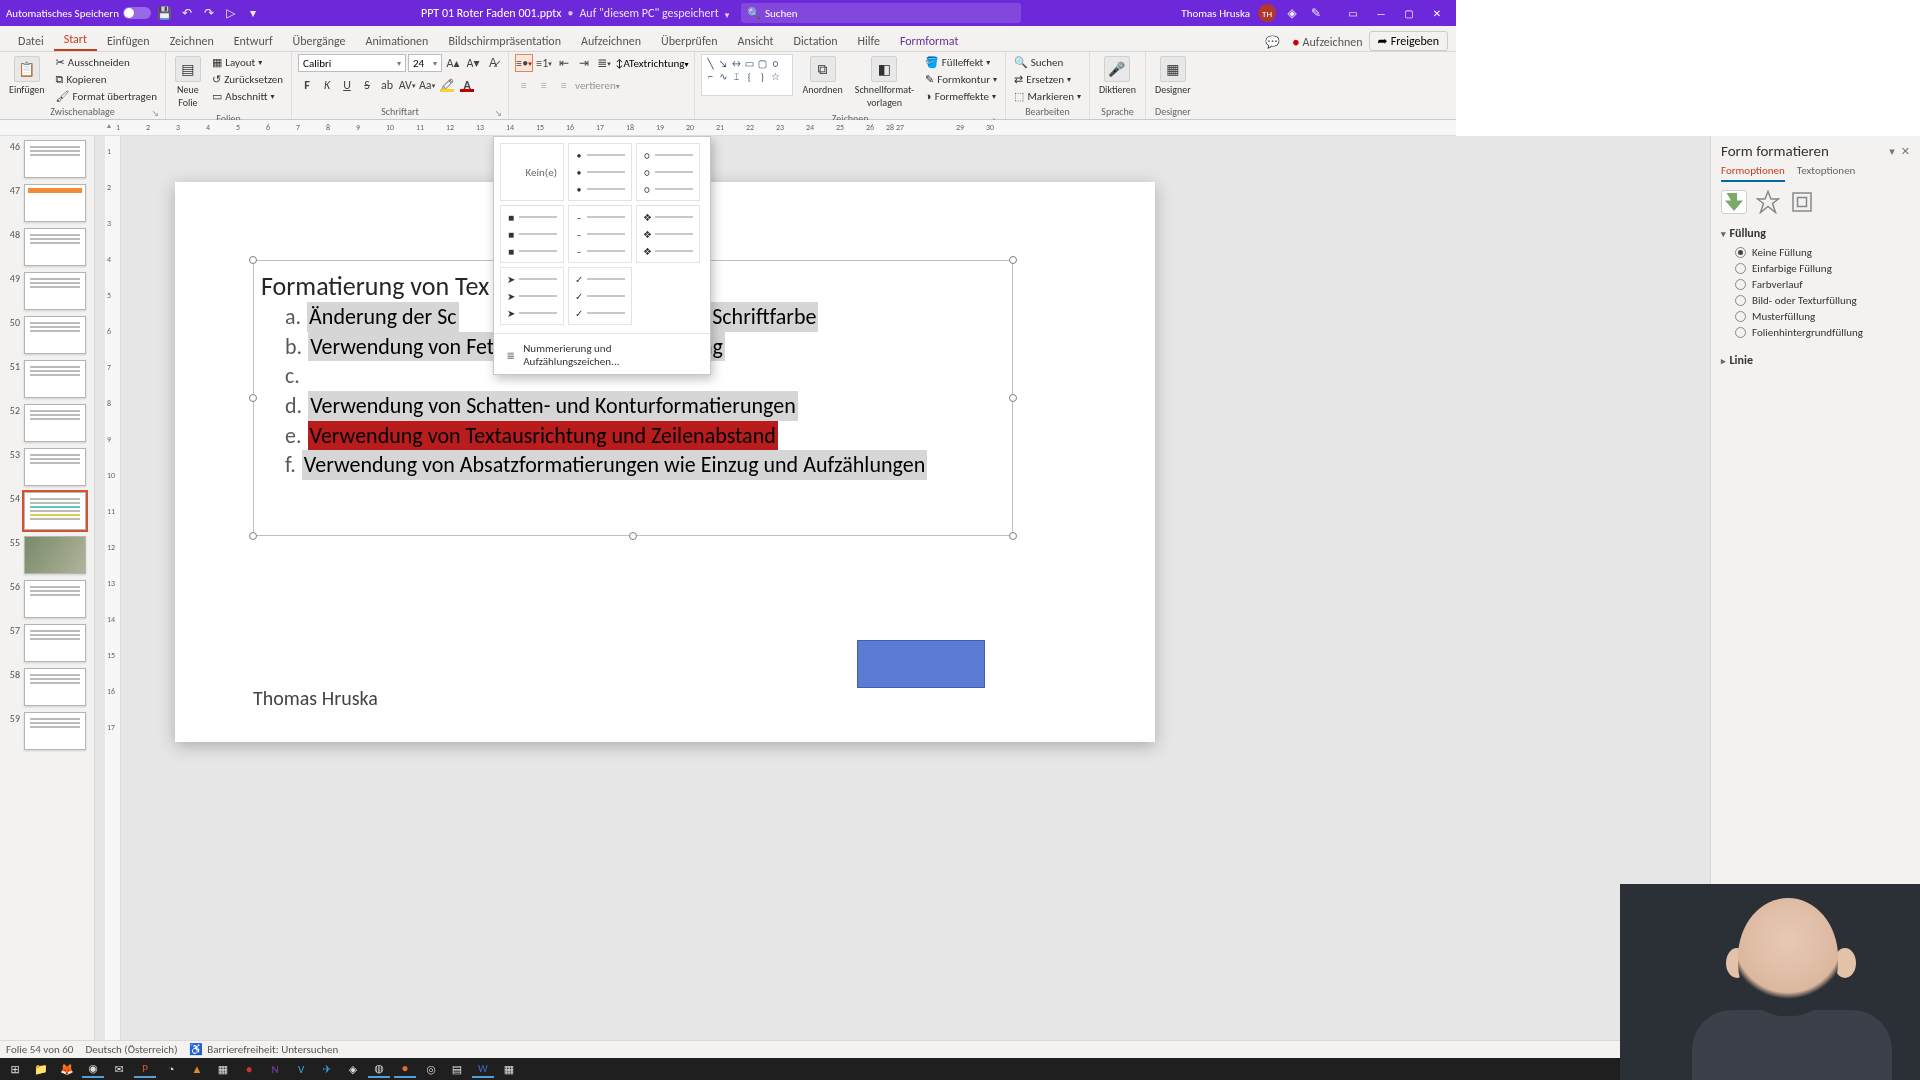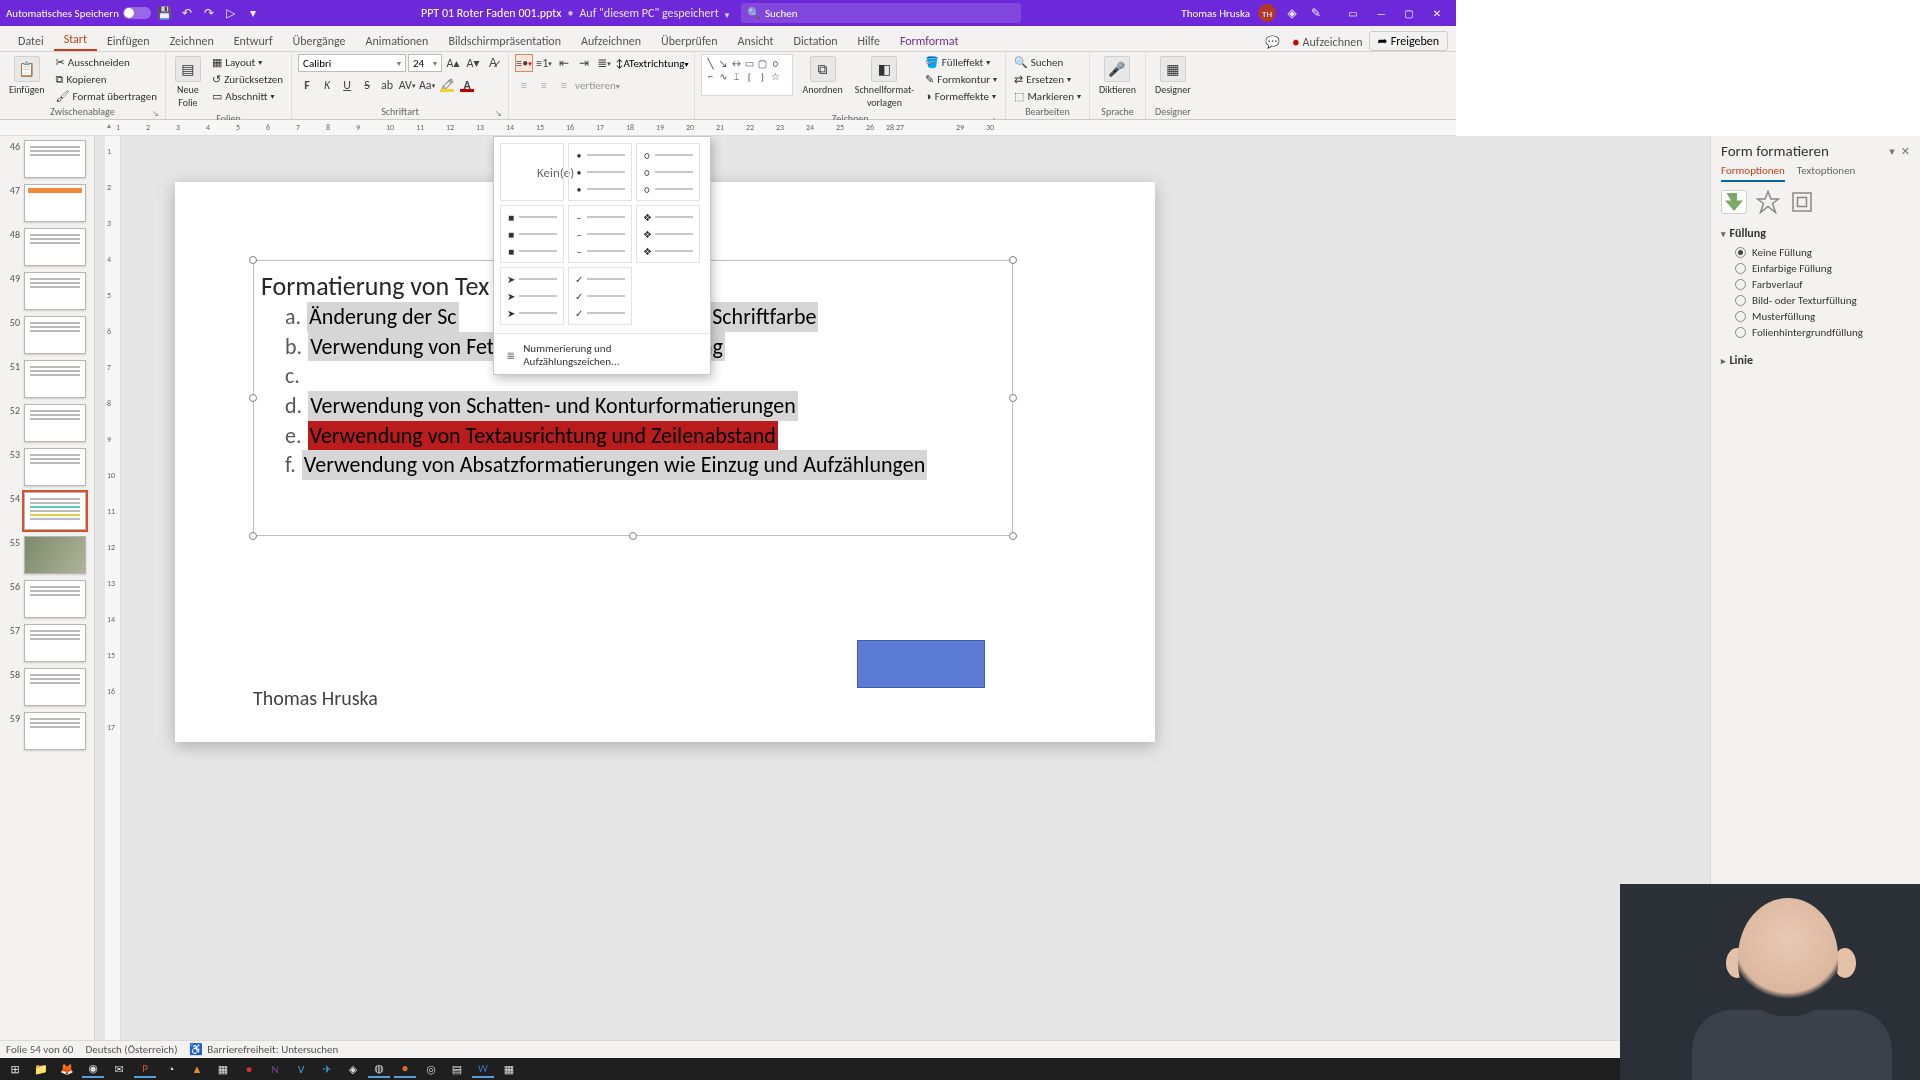--- a/index.html
+++ b/index.html
@@ -86,21 +86,21 @@
 .hi-cyan { background:#5fd6cc; }
 .hi-yellow { background:#b91c1c; }
 .strike { text-decoration: line-through underline; }
 .blueshape { position:absolute; left:682px; top:458px; width:128px; height:48px; background:#5b7bd5; border:1px solid #3f5fa8;}
 .author { position:absolute; left:78px; bottom:32px; font-size:20px; color:#444; font-family:Calibri;}
 
 
 .bullet-menu { position:absolute; top:0; left:398px; width:218px; background:#fff; border:1px solid #c7c7c7; box-shadow: 2px 4px 10px rgba(0,0,0,.25); z-index:60; }
 .bullet-grid { display:flex; flex-wrap:wrap; padding:6px; gap:4px; }
 .bullet-opt { width:64px; height:58px; border:1px solid #e3e3e3; display:flex; flex-direction:column; justify-content:center; align-items:flex-start; padding:4px 6px; gap:4px; cursor:pointer; font-size:10px; color:#555;}
-.bullet-opt.none { align-items:flex-start; color:#666; font-size:13px;padding-left:36px; }
+.bullet-opt.none { align-items:flex-end; color:#666; font-size:11px;padding-left:36px; }
 .bullet-opt .brow { display:flex; align-items:center; gap:4px; width:100%;}
 .bullet-opt .glyph { width:8px; text-align:center; color:#333;}
 .bullet-opt .ln { flex:1; height:2px; background:#c8c8c8;}
 .bullet-menu .sep { height:1px; background:#e3e3e3; margin:2px 0;}
 .bullet-menu .more { padding:6px 10px; font-size:11px; color:#333; display:flex; align-items:center; gap:6px; cursor:pointer;}
 .bullet-menu .more .icn { width:14px; height:14px; display:inline-flex; align-items:center; justify-content:center; font-size:10px; color:#666;}
 
 
 .shape-gallery { width:92px; height:42px; border:1px solid #d9d9d9; background:#fff; display:flex; flex-wrap:wrap; gap:1px; padding:2px; align-content:flex-start;}
 .shape-gallery span { width:12px; height:12px; display:inline-flex; align-items:center; justify-content:center; font-size:10px; color:#3b4a6b;}

